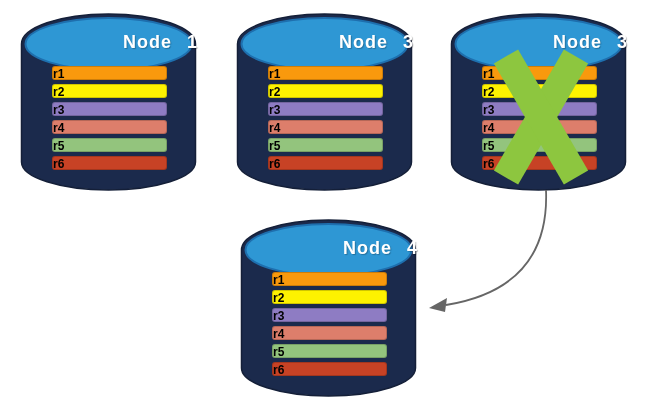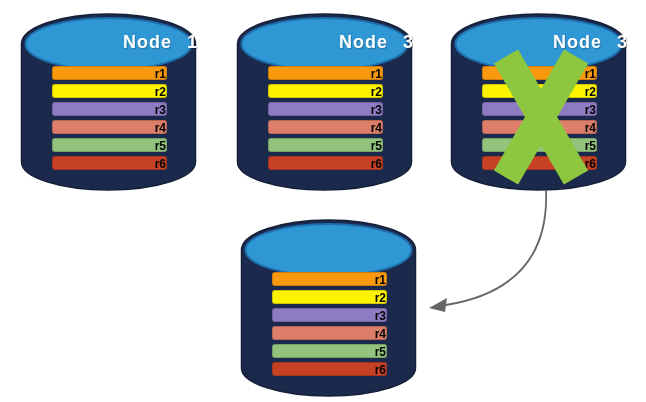--- a/index.html
+++ b/index.html
@@ -14,21 +14,21 @@
   .node-4{left:240px;top:216px;}
   .cyl{position:absolute;left:0;top:0;width:178px;height:185px;}
   .node-title{
     position:absolute;left:0;top:22px;width:100%;text-align:right;
     color:#ffffff;font-weight:bold;font-size:18px;letter-spacing:1px;word-spacing:9px;
     text-shadow:1px 1px 1px rgba(0,0,0,0.25);
   }
   .bars{position:absolute;left:32px;top:56px;width:115px;}
   .bar{
     height:14px;margin-bottom:4px;border-radius:3px;
-    text-align:right;font-weight:bold;font-size:12px;line-height:14px;color:#000;
+    text-align:left;font-weight:bold;font-size:12px;line-height:14px;color:#000;
     border:1px solid rgba(0,0,0,0.18);box-sizing:border-box;
   }
   .x-overlay{position:absolute;left:0;top:0;width:178px;height:185px;z-index:5;}
   .arrow-overlay{position:absolute;left:0;top:0;width:646px;height:402px;pointer-events:none;z-index:6;}
 </style>
 </head>
 <body>
 
 <div class="canvas">
 
@@ -92,20 +92,21 @@
     </svg>
   </div>
 
   <div class="node node-4">
     <svg class="cyl" viewBox="0 0 178 185">
       <path d="M1.5,34 A87,30 0 0 1 175.5,34 L175.5,152 A87,28 0 0 1 1.5,152 Z" stroke-width="1.5" fill="#1B2A4C"></path>
       <path d="M1.5,34 A87,30 0 0 1 175.5,34 L175.5,152 A87,28 0 0 1 1.5,152 Z" fill="none" stroke-width="1.5" stroke="#141F38"></path>
       <ellipse cx="88.5" cy="34" rx="83" ry="26" stroke-width="2" fill="#2E97D4"></ellipse>
       <ellipse cx="88.5" cy="34" rx="83" ry="26" fill="none" stroke-width="2" stroke="#1E6FAE"></ellipse>
     </svg>
+    <div class="node-title">Node 4</div>
     <div class="bars">
       <div class="bar" style="background: rgb(249, 153, 13);">r1</div>
       <div class="bar" style="background: rgb(253, 242, 0);">r2</div>
       <div class="bar" style="background: rgb(142, 124, 195);">r3</div>
       <div class="bar" style="background: rgb(221, 126, 107);">r4</div>
       <div class="bar" style="background: rgb(147, 196, 125);">r5</div>
       <div class="bar" style="background: rgb(199, 66, 37);">r6</div>
     </div>
   </div>
 

